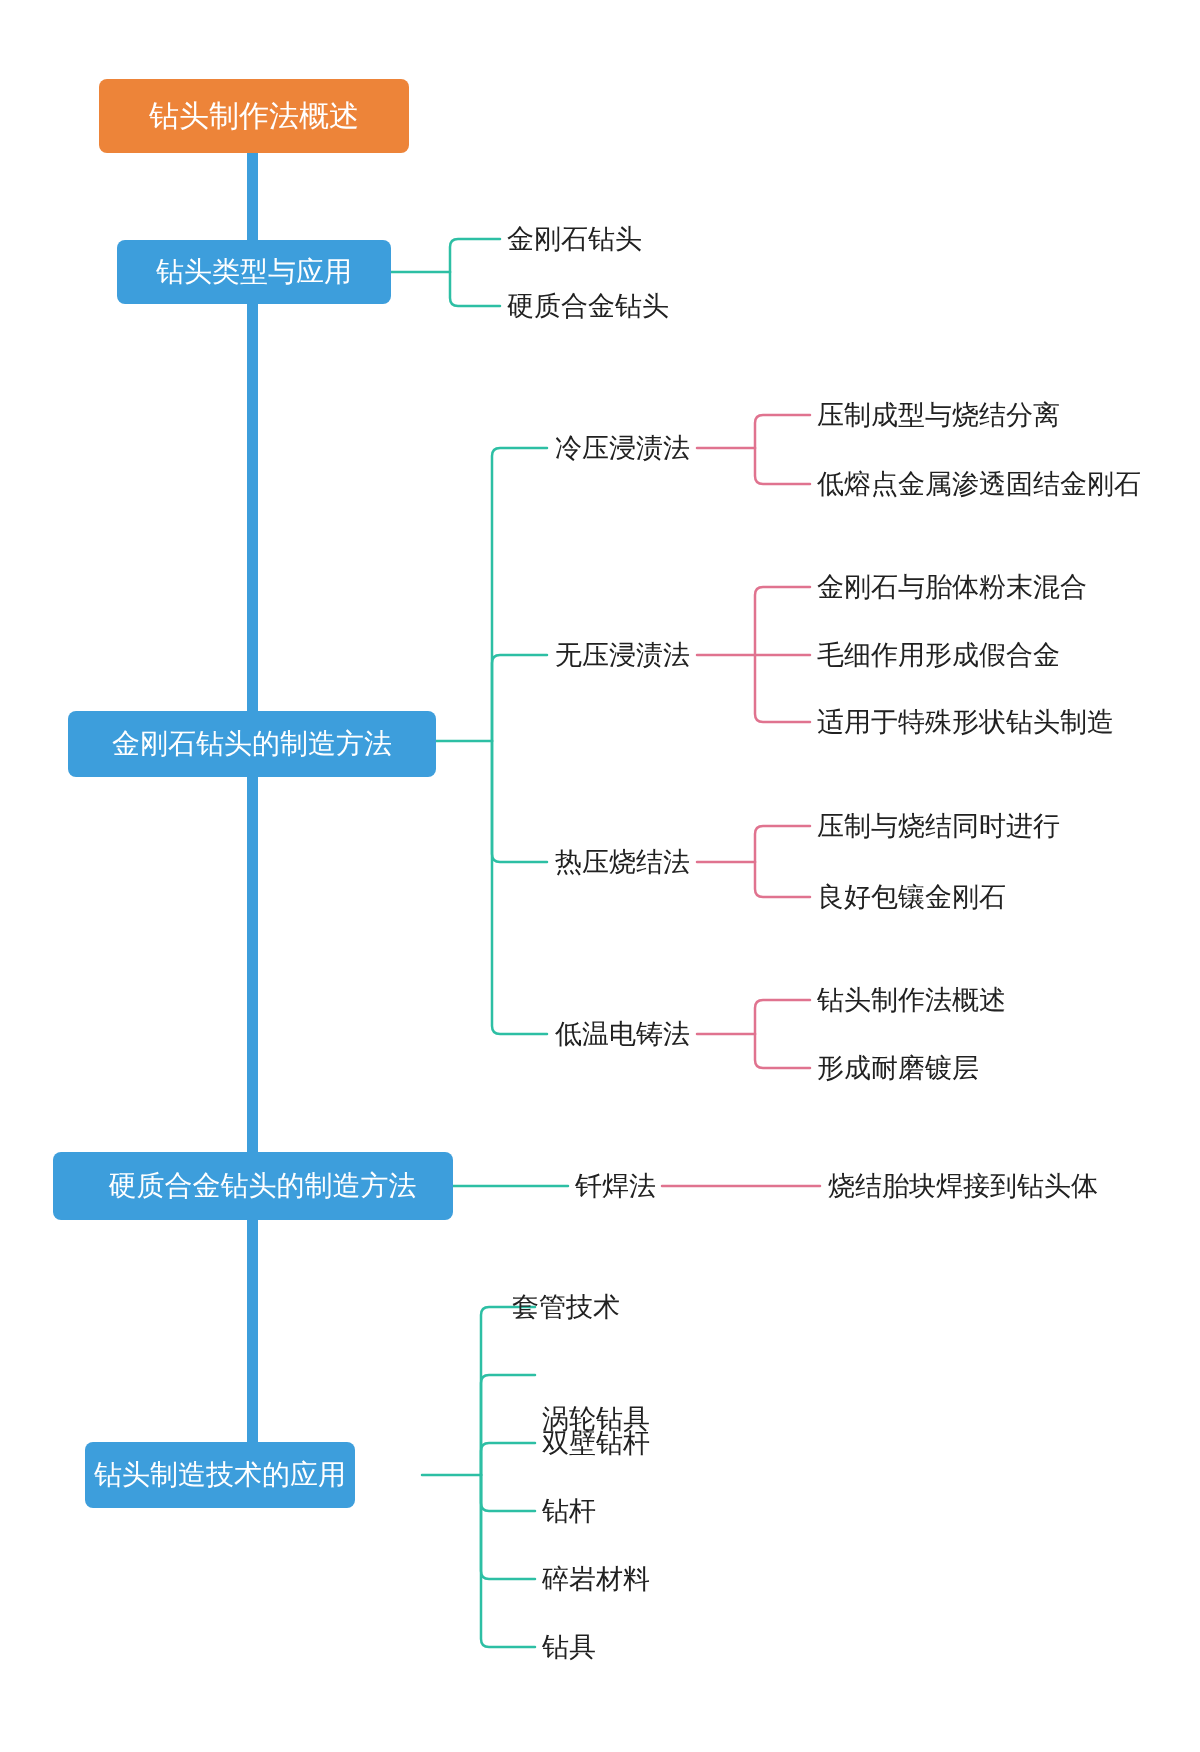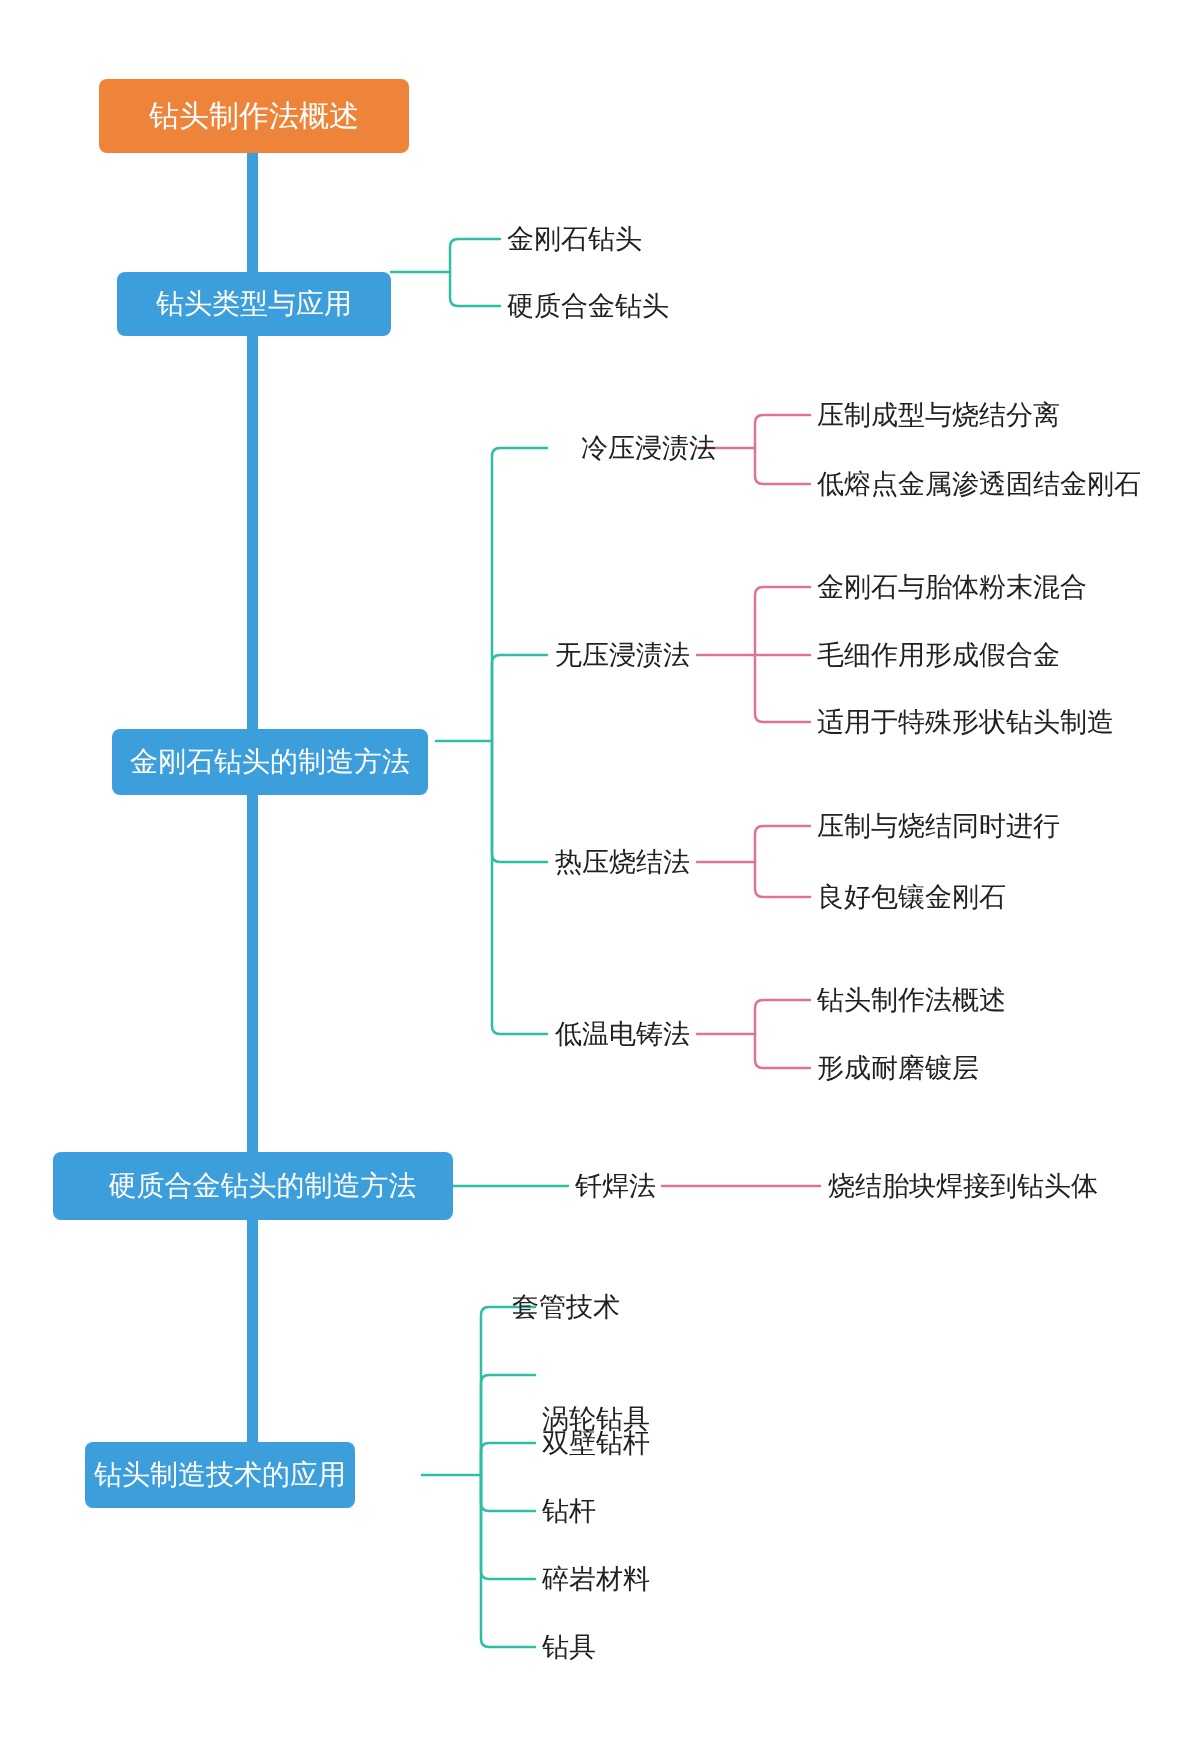--- a/index.html
+++ b/index.html
@@ -36,28 +36,28 @@
   .node.root{background:var(--root-fill);font-size:30px;}
   .node.lvl1{font-size:28px;}
   .topic{
     position:absolute;z-index:2;
     height:36px;line-height:36px;
     font-size:27px;color:var(--text);
     white-space:nowrap;
   }
   
   .root-box {left:99px; top:79px;  width:310px;height:74px;}
-  .n1-box   {left:117px;top:240px; width:274px;height:64px;font-size:27px;margin-top:32px;}
-  .n2-box   {left:68px; top:729px; width:316px;height:66px;margin-left:44px;}
+  .n1-box   {left:117px;top:240px; width:274px;height:64px;font-size:27px;}
+  .n2-box   {left:68px; top:711px; width:368px;height:66px;}
   .n3-box   {left:53px; top:1152px;width:400px;height:68px;padding-left:19px;}
   .n4-box   {left:85px; top:1442px;width:270px;height:66px;}
   
   .t1a{left:507px;top:221px;}
   .t1b{left:507px;top:288px;}
-  .t2a{left:555px;top:430px;margin-left:26px;}
+  .t2a{left:555px;top:430px;}
   .t2b{left:555px;top:637px;text-align:center;}
   .t2c{left:555px;top:844px;}
   .t2d{left:555px;top:1016px;}
   .t3a{left:575px;top:1168px;}
   .t4a{left:512px;top:1289px;}
   .t4b{left:542px;top:1357px;margin-top:44px;}
   .t4c{left:542px;top:1425px;}
   .t4d{left:542px;top:1493px;}
   .t4e{left:542px;top:1561px;}
   .t4f{left:542px;top:1629px;}

